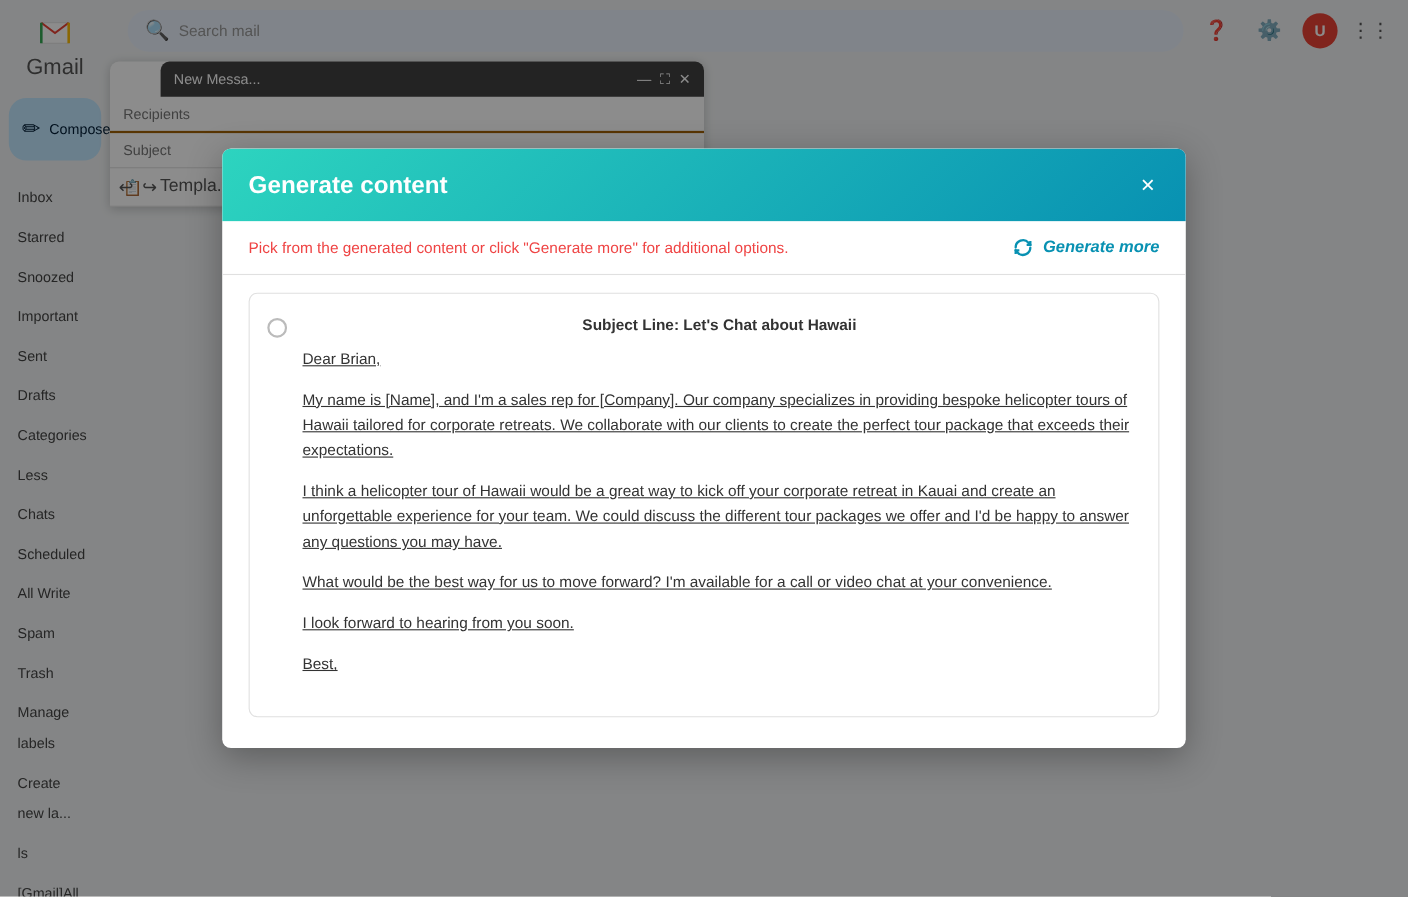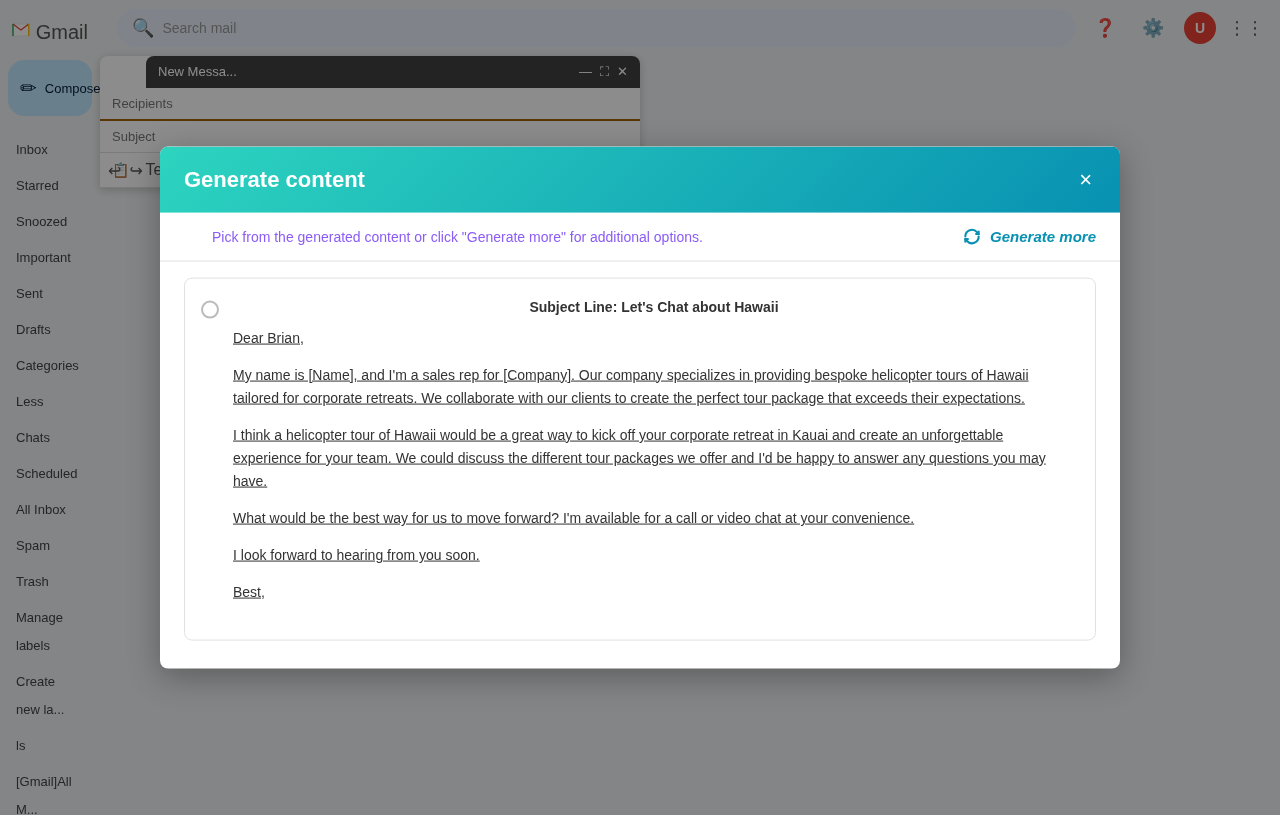--- a/index.html
+++ b/index.html
@@ -23,24 +23,25 @@
     
     .sidebar {
       width: 100px;
       background: #f1f3f4;
       padding: 8px 0;
       flex-shrink: 0;
     }
 
     .gmail-logo {
       display: flex;
-      align-items: flex-end;
+      align-items: center;
       gap: 6px;
       padding: 8px 12px;
       margin-bottom: 8px;
+      flex-direction: column;
     }
 
     .logo-icon {
       width: 28px;
       height: 28px;
     }
 
     .compose-btn {
       display: flex;
       align-items: center;
@@ -84,21 +85,21 @@
       background: rgba(0,0,0,0.45);
       z-index: 100;
     }
 
     
     .modal {
       position: absolute;
       top: 50%;
       left: 50%;
       transform: translate(-50%, -50%);
-      width: 960px;
+      width: 876px;
       background: #fff;
       border-radius: 8px;
       overflow: hidden;
       z-index: 200;
       box-shadow: 0 8px 32px rgba(0,0,0,0.3);
       display: flex;
       flex-direction: column;
       max-height: 780px;
     }
 
@@ -129,22 +130,21 @@
     .modal-toolbar {
       padding: 14px 24px;
       display: flex;
       align-items: center;
       justify-content: space-between;
       border-bottom: 1px solid #e0e0e0;
     }
 
     .modal-toolbar-text {
       font-size: 14px;
-      color: #8b5cf6;
-      margin-left: 28px;
+      color: #ef4444;
     }
 
     .generate-more-btn {
       display: flex;
       align-items: center;
       gap: 8px;
       color: #0891b2;
       font-size: 15px;
       font-weight: 600;
       cursor: pointer;
@@ -230,21 +230,21 @@
     <div class="sidebar-item">Inbox</div>
     <div class="sidebar-item">Starred</div>
     <div class="sidebar-item">Snoozed</div>
     <div class="sidebar-item">Important</div>
     <div class="sidebar-item">Sent</div>
     <div class="sidebar-item">Drafts</div>
     <div class="sidebar-item">Categories</div>
     <div class="sidebar-item">Less</div>
     <div class="sidebar-item">Chats</div>
     <div class="sidebar-item">Scheduled</div>
-    <div class="sidebar-item">All Inbox</div>
+    <div class="sidebar-item">All Write</div>
     <div class="sidebar-item">Spam</div>
     <div class="sidebar-item">Trash</div>
     <div class="sidebar-item">Manage labels</div>
     <div class="sidebar-item">Create new la...</div>
     <div class="sidebar-item">ls</div>
     <div class="sidebar-item">[Gmail]All M...</div>
 
   </div>
 
   <div style="position:absolute;top:0;left:100px;right:0;height:56px;background:#f1f3f4;display:flex;align-items:center;padding:0 16px;gap:12px;">

